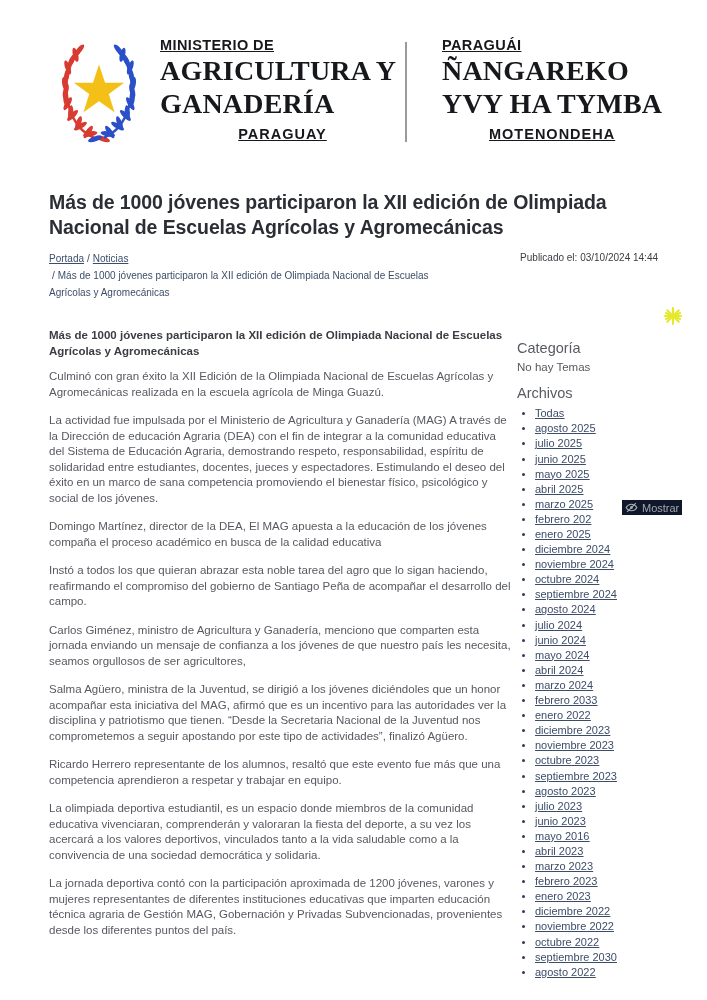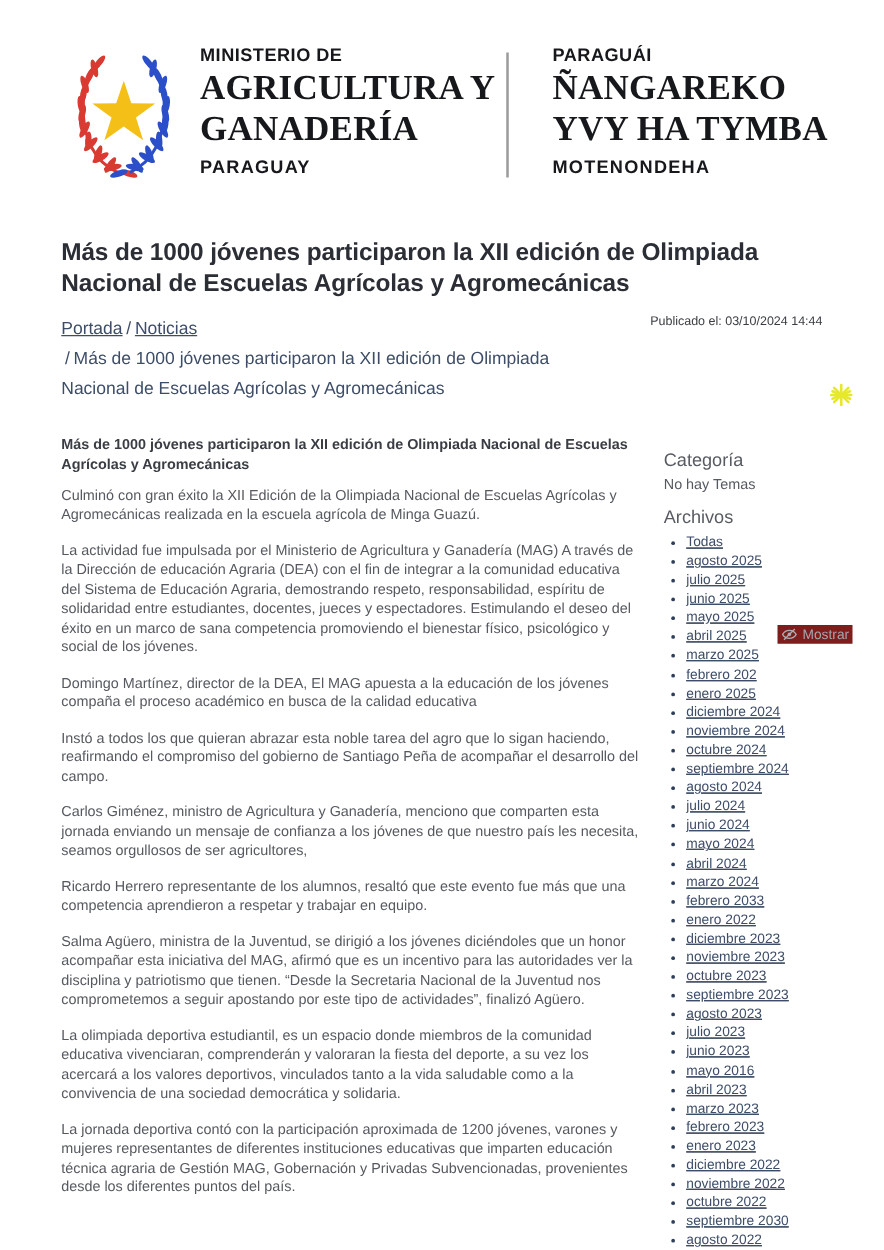--- a/index.html
+++ b/index.html
@@ -12,54 +12,54 @@
     font-family: "Liberation Sans", "DejaVu Sans", sans-serif;
     color: #56595f;
     overflow: hidden;
   }
 
   
   .site-header { display:flex; align-items:flex-start; padding:30px 0 0 55px; }
   .logo-svg { width:88px; height:118px; flex:0 0 auto; }
   .brand-block { display:flex; flex-direction:column; margin-left:17px; padding-top:6px; }
   .brand-block.ministry { width:245px; }
-  .brand-small { font-size:14.5px; font-weight:700; color:#17181b; letter-spacing:.4px; line-height:1.25; }
+  .brand-small { font-size:14.5px; font-weight:700; color:#17181b; letter-spacing:.4px; line-height:1.25;text-decoration:underline; }
   .brand-large { font-family:"Liberation Serif", "DejaVu Serif", serif; font-size:28px; font-weight:700; color:#17181b; line-height:1.18; letter-spacing:.2px; }
-  .brand-small.bottom { margin-top:5px; letter-spacing:1px; }
+  .brand-small.bottom { margin-top:5px; letter-spacing:1px;text-align:center; }
   .header-divider { width:2px; background:#9b9b9b; height:100px; margin:12px 18px 0 0; flex:0 0 auto; }
 
   
   .title-section { padding:0 49px; margin-top:42px; }
   .page-title { margin:0 0 9px; font-size:19.5px; line-height:1.3; font-weight:700; color:#2c2e35; max-width:625px; letter-spacing:-.1px; }
   .meta-row { display:flex; justify-content:space-between; align-items:flex-start; }
-  .breadcrumb { font-size:14px; line-height:1.72; color:#3d4d68; max-width:430px; }
+  .breadcrumb { font-size:10px; line-height:1.72; color:#3d4d68; max-width:430px; }
   .breadcrumb a { color:#3d4d68; text-decoration:underline; cursor:pointer; }
   .breadcrumb .sep { color:#3d4d68; padding:0 3px; }
   .breadcrumb .current-wrap { max-width:400px; display:block; }
   .published { font-size:10px; color:#3a3d42; white-space:nowrap; padding-top:2px; }
 
   
   .content { display:flex; align-items:flex-start; padding:0 0 0 49px; margin-top:26px; }
   .article { width:462px; flex:0 0 auto; }
   .article-heading { margin:0 0 10px; font-size:11.5px; font-weight:700; line-height:16px; color:#3a3d43; }
   .article p { margin:0 0 13px; font-size:11.5px; line-height:15.5px; color:#56595f; }
 
-  .sidebar { width:176px; margin-left:20px; position:relative; padding-top:13px; flex:0 0 auto; }
+  .sidebar { width:176px; margin-left:6px; position:relative; padding-top:13px; flex:0 0 auto; }
   .sidebar-heading { font-size:14.5px; color:#585b61; line-height:17px; margin:0; font-weight:400; }
   .sidebar-heading.cat { margin-bottom:3px; }
   .sidebar-empty { font-size:11.5px; color:#56595f; line-height:15px; margin:0 0 10px; }
   .sidebar-heading.arch { margin-bottom:4px; }
   .archive-list { margin:0; padding:0 0 0 18px; list-style:disc;text-decoration:underline; }
   .archive-list li { font-size:11px; line-height:15.1px; color:#2f3d57; }
   .archive-list li::marker { color:#2f3d57; font-size:10px; }
   .archive-list a { color:#3d4d68; text-decoration:underline; cursor:pointer; }
 
   
   .accessibility-btn { position:absolute; top:306px; right:24px; width:20px; height:20px; border:none; background:transparent; padding:0; cursor:pointer; }
-  .show-overlay { position:absolute; left:622px; top:500px; display:flex; align-items:center; gap:4px; background:#7f1d1d; padding:1px 3px; cursor:pointer; }
+  .show-overlay { position:absolute; left:622px; top:500px; display:flex; align-items:center; gap:4px; background:#0f172a; padding:1px 3px; cursor:pointer; }
   .show-overlay .show-label { font-size:11px; color:#a2a6ac; }
 </style>
 </head>
 <body>
 
 <div class="page">
 
   <header class="site-header">
     <svg class="logo-svg" viewBox="0 0 90 120" aria-hidden="true">
 
@@ -138,22 +138,22 @@
 
     <article class="article">
       <h2 class="article-heading">Más de 1000 jóvenes participaron la XII edición de Olimpiada Nacional de Escuelas Agrícolas y Agromecánicas</h2>
       <div>
 
       <p>Culminó con gran éxito la XII Edición de la Olimpiada Nacional de Escuelas Agrícolas y Agromecánicas realizada en la escuela agrícola de Minga Guazú.</p>
           <p>La actividad fue impulsada por el Ministerio de Agricultura y Ganadería (MAG) A través de la Dirección de educación Agraria (DEA) con el fin de integrar a la comunidad educativa del Sistema de Educación Agraria, demostrando respeto, responsabilidad, espíritu de solidaridad entre estudiantes, docentes, jueces y espectadores. Estimulando  el deseo del éxito en un marco de sana competencia promoviendo  el bienestar físico, psicológico y social de los jóvenes.</p>
           <p>Domingo Martínez, director de la DEA, El MAG apuesta a la educación de los jóvenes compaña el proceso académico en busca de la calidad educativa</p>
           <p>Instó a todos los que quieran abrazar esta noble tarea del agro que lo sigan haciendo, reafirmando  el compromiso del gobierno de Santiago Peña de acompañar el desarrollo del campo.</p>
           <p>Carlos Giménez, ministro de Agricultura y Ganadería, menciono que comparten esta jornada enviando un mensaje de confianza a los jóvenes de que nuestro país les necesita, seamos orgullosos de ser agricultores,</p>
+          <p>Salma Agüero, ministra de la Juventud,  se dirigió a los jóvenes diciéndoles que un honor acompañar esta iniciativa del MAG, afirmó que  es un incentivo para las autoridades ver la disciplina y patriotismo que tienen. “Desde la Secretaria Nacional de la Juventud nos comprometemos a seguir apostando por este tipo de actividades”, finalizó Agüero.</p>
           <p>Ricardo Herrero representante de los alumnos, resaltó que este evento fue más que una competencia aprendieron a respetar y trabajar en equipo.</p>
-          <p>Salma Agüero, ministra de la Juventud,  se dirigió a los jóvenes diciéndoles que un honor acompañar esta iniciativa del MAG, afirmó que  es un incentivo para las autoridades ver la disciplina y patriotismo que tienen. “Desde la Secretaria Nacional de la Juventud nos comprometemos a seguir apostando por este tipo de actividades”, finalizó Agüero.</p>
           <p>La olimpiada deportiva estudiantil, es un espacio donde miembros de la comunidad educativa vivenciaran, comprenderán y valoraran la fiesta del deporte, a su vez los acercará a los valores deportivos, vinculados tanto a la vida saludable como a la convivencia de una sociedad democrática y solidaria.</p>
           <p>La jornada deportiva contó con la participación aproximada de 1200 jóvenes, varones y mujeres representantes de diferentes instituciones educativas que imparten educación técnica agraria de Gestión MAG, Gobernación y Privadas Subvencionadas, provenientes desde los diferentes puntos del país.</p>
         </div>
     </article>
 
     <aside class="sidebar">
       <h3 class="sidebar-heading cat">Categoría</h3>
       <p class="sidebar-empty">No hay Temas</p>
       <h3 class="sidebar-heading arch">Archivos</h3>
       <ul class="archive-list">

